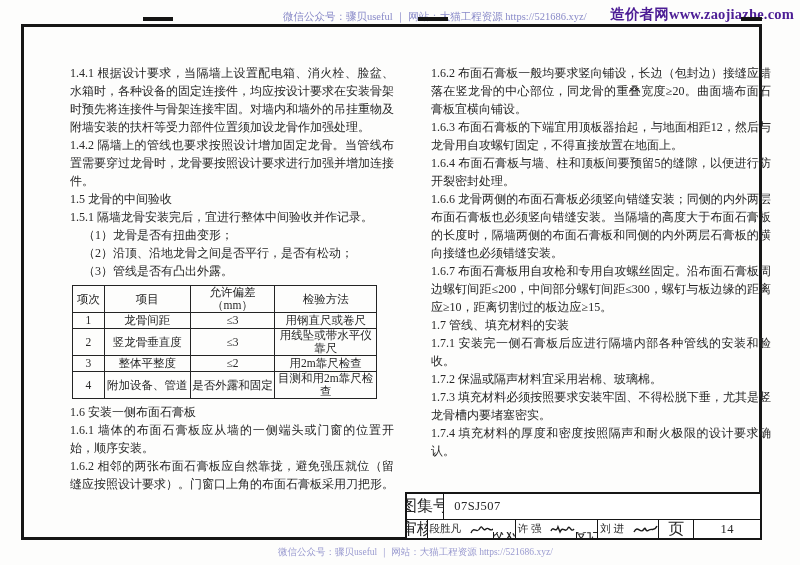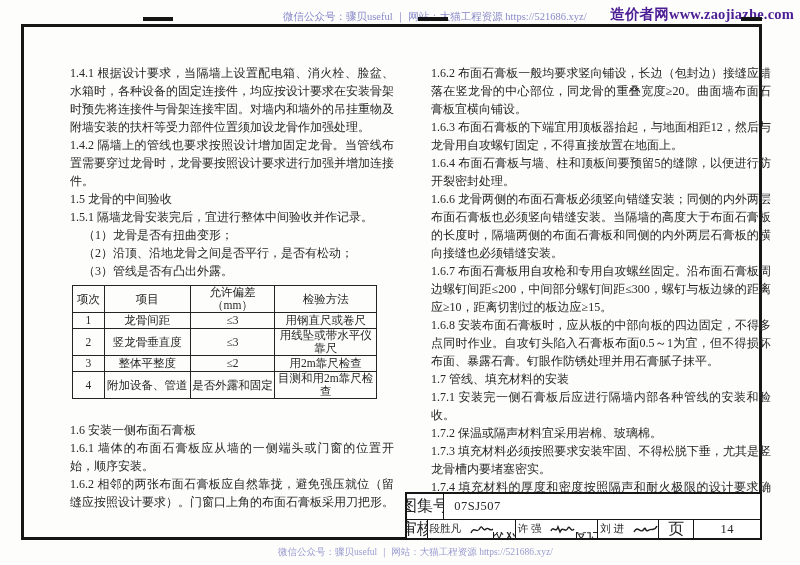--- a/index.html
+++ b/index.html
@@ -16,21 +16,21 @@
   .page-border { position:absolute; left:21px; top:24px; width:741px; height:516px;
                  border:3px solid #161616; }
   .artifact { position:absolute; top:17px; height:4px; background:#141414; }
   .a1 { left:143px; width:30px; } .a2 { left:418px; width:30px; } .a3 { left:741px; width:21px; }
   .col { position:absolute; top:64px; font-size:12px; line-height:18px;
          text-align:justify; text-justify:inter-ideograph; }
   .col-left  { left:70px;  width:324px; }
   .col-right { left:431px; width:340px; }
   .col p { margin:0; }
   .col p.sub { padding-left:13px; }
-  table.insp { border-collapse:collapse; width:305px; margin:5px 0 22px 2px;
+  table.insp { border-collapse:collapse; width:305px; margin:5px 0 4px 2px;
                font-size:11.5px; line-height:13px; }
   table.insp th, table.insp td { border:1px solid #242424; text-align:center;
                height:16px; padding:0 1px; font-weight:normal; vertical-align:middle; }
   .titleblock { position:absolute; left:405px; top:492px; width:357px; height:48px;
                 border:2px solid #161616; background:#fff; }
   .tb-row { display:flex; width:100%; }
   .tb-r1 { height:26px; border-bottom:1px solid #161616; }
   .tb-r2 { height:18px; }
   .tb-cell { display:flex; align-items:center; justify-content:center;
              border-left:1px solid #161616; overflow:hidden; white-space:nowrap; }
@@ -108,21 +108,20 @@
   <p>1.6.1 墙体的布面石膏板应从墙的一侧端头或门窗的位置开始，顺序安装。</p>
   <p>1.6.2 相邻的两张布面石膏板应自然靠拢，避免强压就位（留缝应按照设计要求）。门窗口上角的布面石膏板采用刀把形。</p>
 </div>
 
 <div class="col col-right">
   <p>1.6.2 布面石膏板一般均要求竖向铺设，长边（包封边）接缝应错落在竖龙骨的中心部位，同龙骨的重叠宽度≥20。曲面墙布面石膏板宜横向铺设。</p>
   <p>1.6.3 布面石膏板的下端宜用顶板器抬起，与地面相距12，然后与龙骨用自攻螺钉固定，不得直接放置在地面上。</p>
   <p>1.6.4 布面石膏板与墙、柱和顶板间要预留5的缝隙，以便进行防开裂密封处理。</p>
   <p>1.6.6 龙骨两侧的布面石膏板必须竖向错缝安装；同侧的内外两层布面石膏板也必须竖向错缝安装。当隔墙的高度大于布面石膏板的长度时，隔墙两侧的布面石膏板和同侧的内外两层石膏板的横向接缝也必须错缝安装。</p>
   <p>1.6.7 布面石膏板用自攻枪和专用自攻螺丝固定。沿布面石膏板周边螺钉间距≤200，中间部分螺钉间距≤300，螺钉与板边缘的距离应≥10，距离切割过的板边应≥15。</p>
-  <p>1.6.8 安装布面石膏板时，应从板的中部向板的四边固定，不得多点同时作业。自攻钉头陷入石膏板布面0.5～1为宜，但不得损坏布面、暴露石膏。钉眼作防锈处理并用石膏腻子抹平。</p>
   <p>1.7 管线、填充材料的安装</p>
   <p>1.7.1 安装完一侧石膏板后应进行隔墙内部各种管线的安装和验收。</p>
   <p>1.7.2 保温或隔声材料宜采用岩棉、玻璃棉。</p>
   <p>1.7.3 填充材料必须按照要求安装牢固、不得松脱下垂，尤其是竖龙骨槽内要堵塞密实。</p>
   <p>1.7.4 填充材料的厚度和密度按照隔声和耐火极限的设计要求确认。</p>
 </div>
 
 <div class="titleblock">
   <div class="tb-row tb-r1">
     <div class="tb-cell tb-lab w36">图集号</div>

